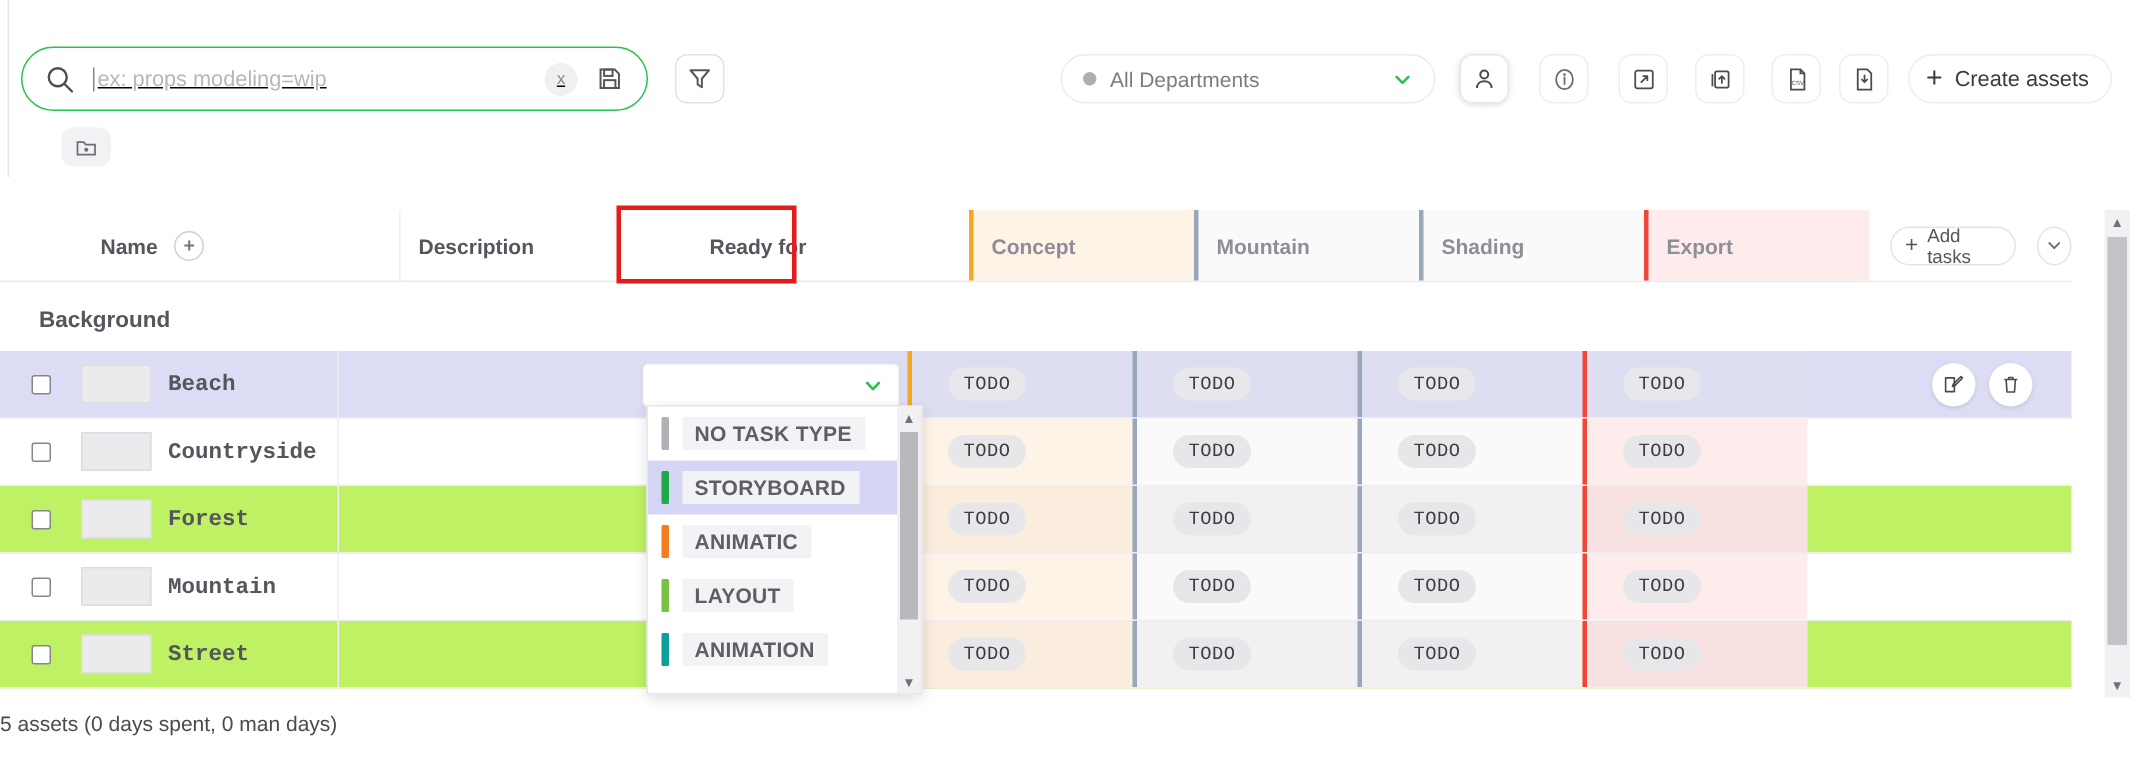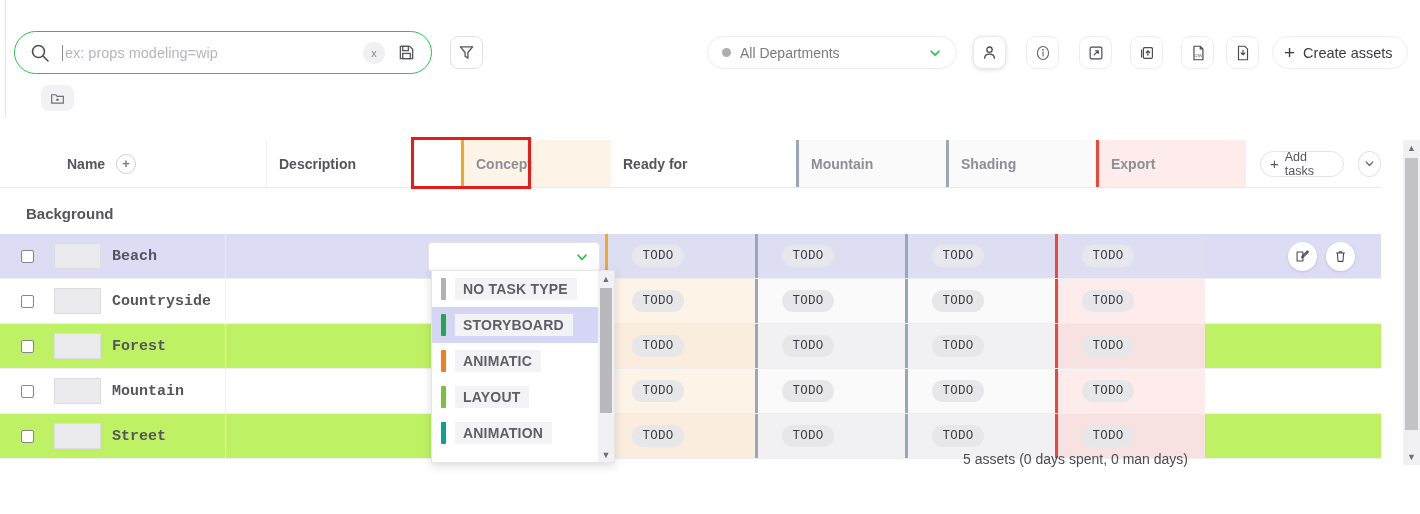--- a/index.html
+++ b/index.html
@@ -18,21 +18,21 @@
   .left-edge-rule {
     position: absolute; left: 5px; top: 0; width: 1px; height: 118px;
     background: #e6e6ea;
   }
 
   .search-wrap {
     position: absolute; left: 14px; top: 31px;
     width: 418px; height: 43px;
     border: 1.6px solid #27c24c; border-radius: 22px;
     background: #fff;
-    display: flex; align-items: center;
+    display: flex; align-items: center; text-decoration: underline;
   }
   .search-icon { margin-left: 15px; display: flex; align-items: center; }
   .search-caret {
     width: 1px; height: 16px; background: #888; margin-left: 12px;
   }
   .search-input {
     flex: 1; border: none; outline: none; background: transparent;
     font-family: "Liberation Sans", sans-serif; font-size: 14.5px;
     color: #333; margin-left: 2px; padding: 0;
   }
@@ -281,22 +281,22 @@
   .ms-arrow {
     height: 16px; display: flex; align-items: center; justify-content: center;
     color: #70707a; font-size: 9px;
   }
   .ms-thumb {
     position: absolute; left: 2px; top: 18px; width: 13px; height: 272px;
     background: #c2c2c7;
   }
 
   .footer {
-    position: absolute; left: 0; top: 451px; width: 1188px;
-    text-align: right; font-size: 14px; color: #4a4a52;
+    position: absolute; left: 0; top: 474px; width: 1188px;
+    text-align: left; font-size: 14px; color: #4a4a52;
   }
 </style>
 </head>
 <body>
 
 <div class="topbar">
 
   <div class="left-edge-rule"></div>
 
   <div class="search-wrap">
@@ -395,26 +395,26 @@
 <div class="table-area">
 
   <div class="thead">
     <div class="th th-name">
       <span>Name</span>
       <span class="plus-circle">+</span>
     </div>
     <div class="th th-desc">
       <span>Description</span>
     </div>
+    <div class="th th-ready">
+      <span>Ready for</span>
+    </div>
+
     <div class="th th-task tint-concept">
       <span>Concept</span>
-    </div>
-
-    <div class="th th-ready">
-      <span>Ready for</span>
     </div>
     <div class="th th-task tint-modeling">
       <span>Mountain</span>
     </div>
     <div class="th th-task tint-shading">
       <span>Shading</span>
     </div>
     <div class="th th-task tint-export">
       <span>Export</span>
     </div>

